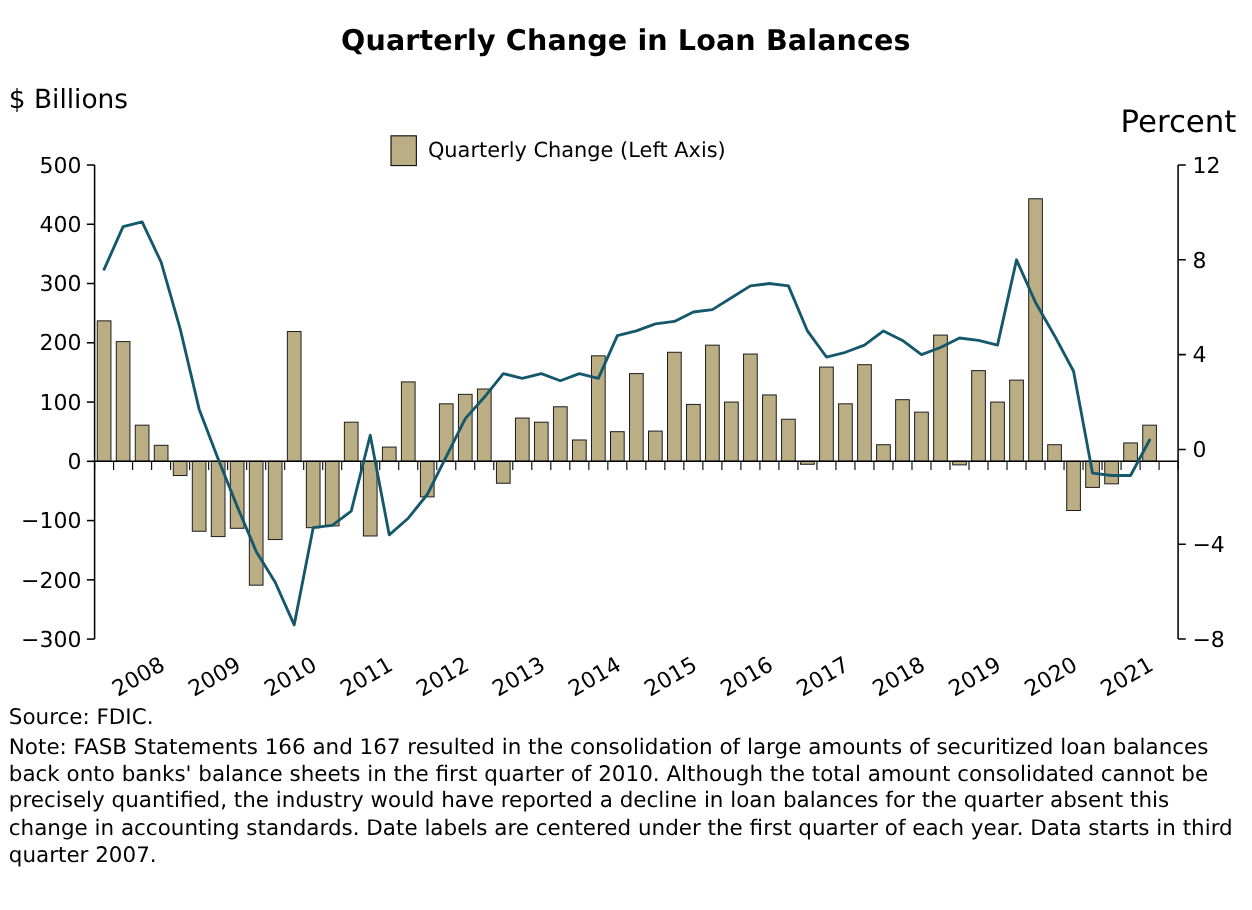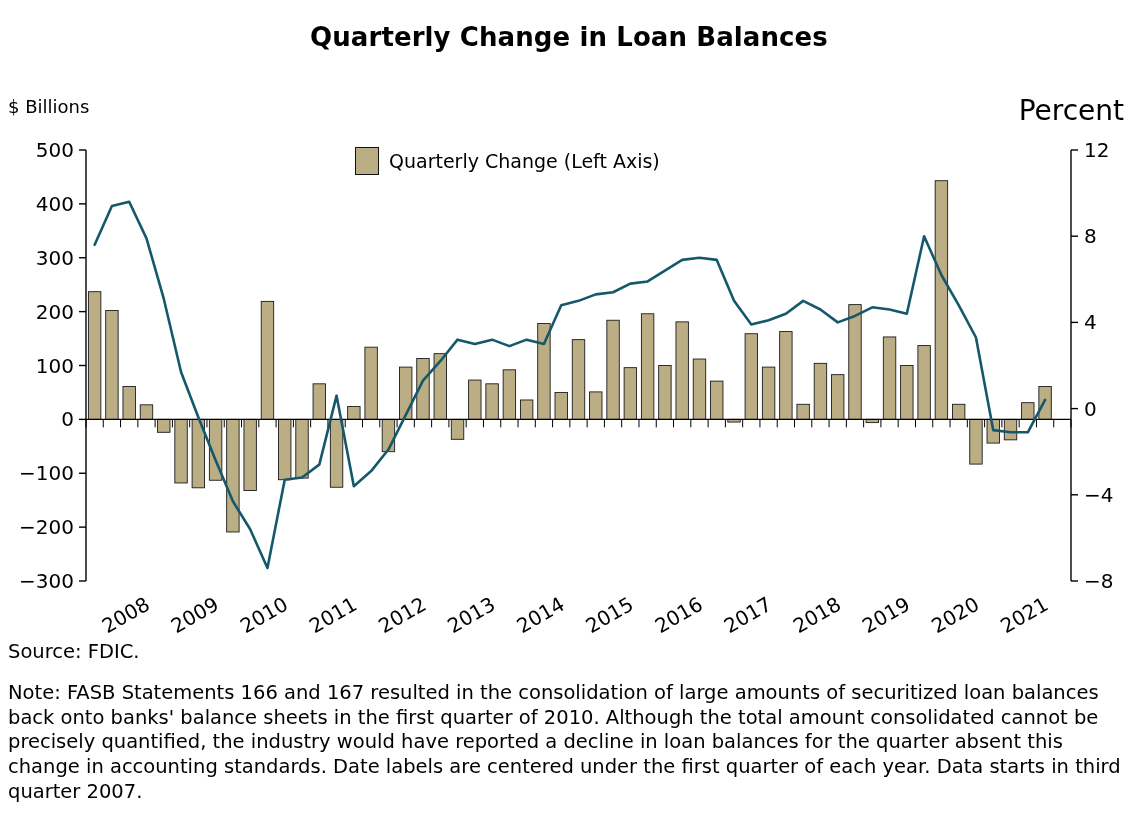--- a/index.html
+++ b/index.html
@@ -27,22 +27,22 @@
     top: 22px;
     width: 1138px;
     text-align: center;
     font-size: 26px;
     font-weight: bold;
     letter-spacing: 0.1px;
   }
   .axis-label-left {
     position: absolute;
     left: 8px;
-    top: 96px;
-    font-size: 18px;
+    top: 76px;
+    font-size: 24px;
   }
   .axis-label-right {
     position: absolute;
     right: 14px;
     top: 94px;
     font-size: 28px;
   }
   .plot-svg {
     position: absolute;
     left: 0;
@@ -51,21 +51,20 @@
   .legend {
     position: absolute;
     left: 355px;
     top: 120px;
     font-size: 19px;
   }
   .legend-row {
     display: flex;
     align-items: center;
     height: 34px;
-    margin-top: 24px;
   }
   .legend-swatch-bar {
     width: 22px;
     height: 26px;
     background: #bcae84;
     border: 1px solid #111111;
     margin-right: 10px;
   }
   .legend-swatch-line {
     width: 40px;
@@ -76,21 +75,21 @@
   }
   .legend-text { white-space: nowrap; }
   .footnotes {
     position: absolute;
     left: 8px;
     top: 640px;
     width: 1124px;
     font-size: 19.5px;
     line-height: 1.27;
   }
-  .source-line { margin-bottom: 16px; }
+  .source-line { margin-bottom: 2px; }
   .note-line { }
 </style>
 </head>
 <body>
 
 <div id="chart-root">
 
   <div class="chart-title">Quarterly Change in Loan Balances</div>
 
   <div class="axis-label-left">$ Billions</div>

